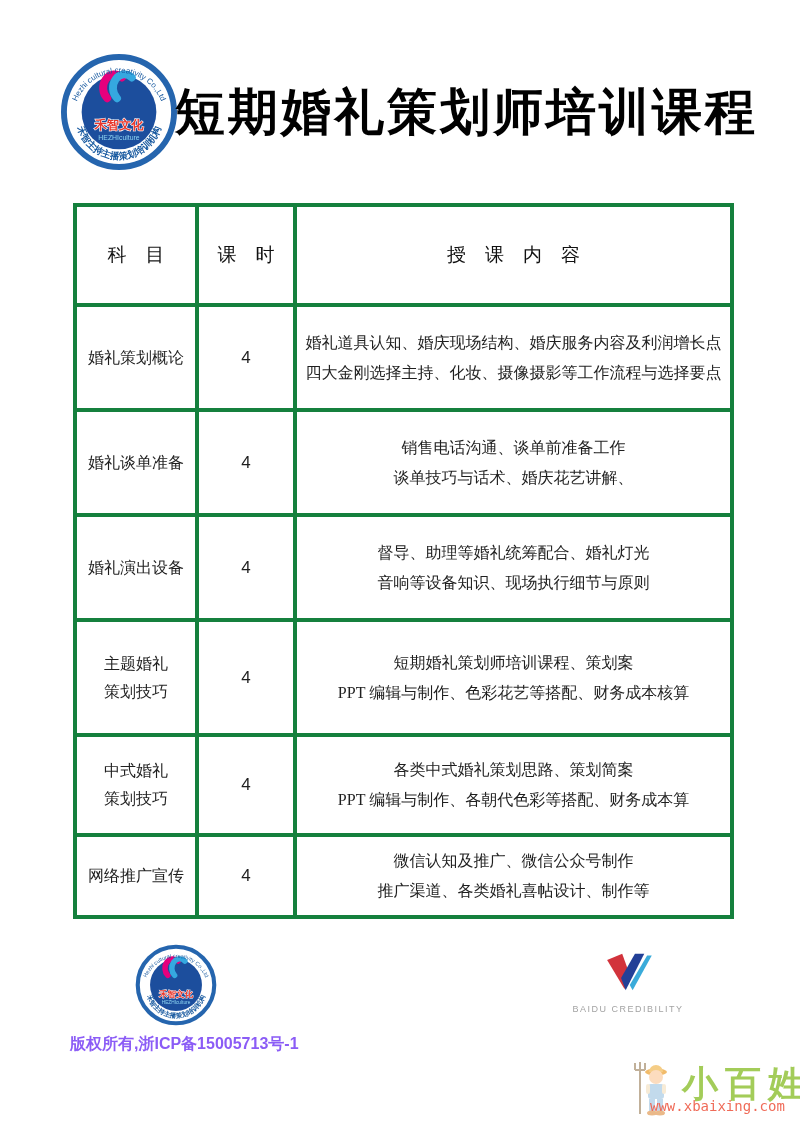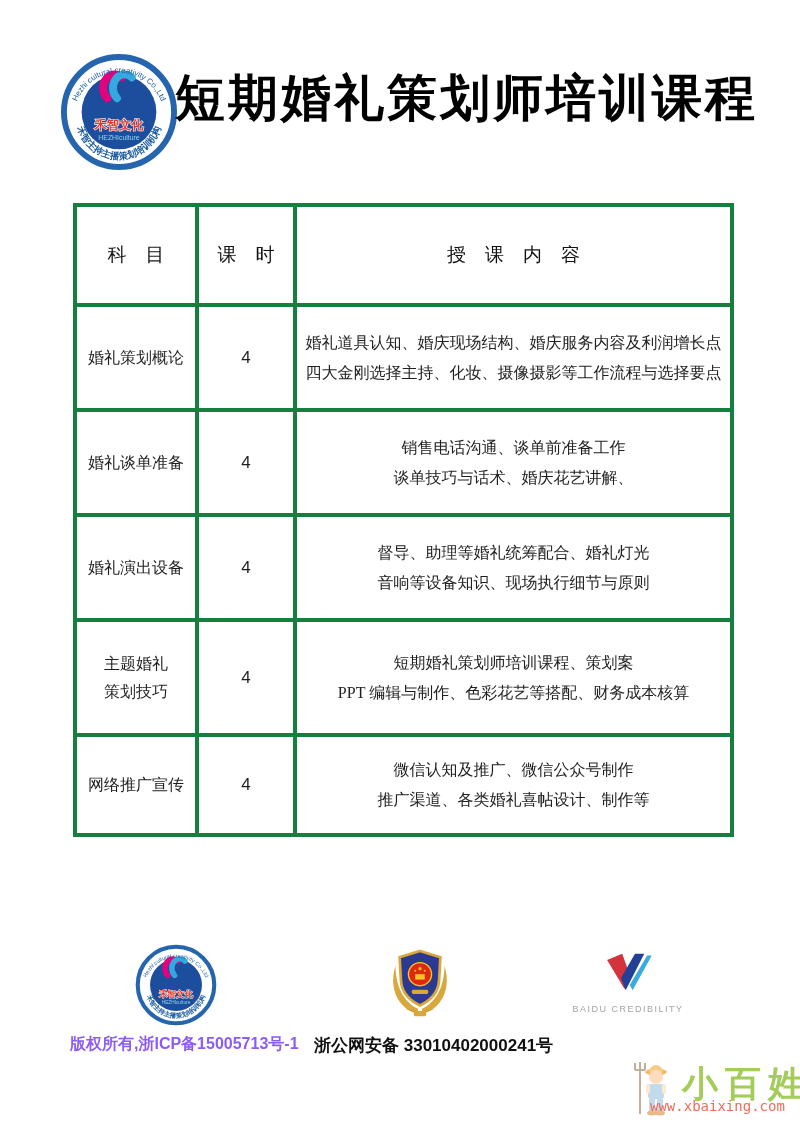--- a/index.html
+++ b/index.html
@@ -7,21 +7,21 @@
   .page {
     position:relative; width:800px; height:1128px; margin:0 auto;
     background:#ffffff; overflow:hidden;
     font-family:"Liberation Serif", serif; color:#1f1f1f;
   }
 
   
   .logo-wrap { position:absolute; }
   .logo-header { left:60px; top:53px; width:118px; height:118px; }
   .page-title {
-    position:absolute; left:175px; top:60px; width:556px; height:76px;
+    position:absolute; left:175px; top:74px; width:556px; height:76px;
     font-size:50px; font-weight:700; letter-spacing:3px;
     text-align:center; line-height:76px; color:#000;
     font-family:"Liberation Serif", serif; white-space:nowrap;
   }
 
   
   .course-table {
     position:absolute; left:73px; top:203px; width:657px;
     border-collapse:collapse; table-layout:fixed;
   }
@@ -163,20 +163,31 @@
         <div>主题婚礼</div>
         <div>策划技巧</div>
       </td>
       <td class="hours-cell">4</td>
       <td class="content-cell">
         <div>短期婚礼策划师培训课程、策划案</div>
         <div>PPT 编辑与制作、色彩花艺等搭配、财务成本核算</div>
       </td>
     </tr>
 
+    <tr>
+      <td class="subject-cell">
+        <div>中式婚礼</div>
+        <div>策划技巧</div>
+      </td>
+      <td class="hours-cell">4</td>
+      <td class="content-cell">
+        <div>各类中式婚礼策划思路、策划简案</div>
+        <div>PPT 编辑与制作、各朝代色彩等搭配、财务成本算</div>
+      </td>
+    </tr>
 
     <tr>
       <td class="subject-cell">
         <div>网络推广宣传</div>
         <div></div>
       </td>
       <td class="hours-cell">4</td>
       <td class="content-cell">
         <div>微信认知及推广、微信公众号制作</div>
         <div>推广渠道、各类婚礼喜帖设计、制作等</div>
@@ -202,36 +213,20 @@
           <textPath href="#f-arc-top" startOffset="50%" text-anchor="middle">Hezhi cultural creativity Co.,Ltd</textPath>
         </text>
         <text font-size="9.5" font-weight="bold" fill="#16589f" font-family="Liberation Sans, sans-serif">
           <textPath href="#f-arc-bottom" startOffset="50%" text-anchor="middle">禾智主持主播策划培训机构</textPath>
         </text>
       </svg>
     </span>
     <div class="icp-text">版权所有,浙ICP备15005713号-1</div>
   </div>
 
-  <div class="footer-middle">
-    <svg width="68" height="78" viewBox="0 0 100 110">
-      <path d="M47,100 C16,93 4,60 14,30 C14,62 28,84 47,93 Z" fill="#d9a83c"></path>
-      <path d="M53,100 C84,93 96,60 86,30 C86,62 72,84 53,93 Z" fill="#d9a83c"></path>
-      <path d="M28,92 Q50,106 72,92 Q50,101 28,92 Z" fill="#c79a2e"></path>
-      <rect x="41" y="96" width="18" height="8" rx="2" fill="#d9a83c"></rect>
-      <path d="M50,8 L80,17 L78,52 Q76,76 50,88 Q24,76 22,52 L20,17 Z" fill="#2b3990" stroke="#d9a83c" stroke-width="4"></path>
-      <circle cx="50" cy="42" r="17" fill="#de2910" stroke="#f3c622" stroke-width="2"></circle>
-      <circle cx="50" cy="34" r="2.4" fill="#f3c622"></circle>
-      <circle cx="43" cy="37" r="1.5" fill="#f3c622"></circle>
-      <circle cx="57" cy="37" r="1.5" fill="#f3c622"></circle>
-      <rect x="43" y="42" width="14" height="8" fill="#f3c622"></rect>
-      <rect x="38" y="65" width="24" height="6" rx="2" fill="#d9a83c"></rect>
-    </svg>
-    <div class="police-text">浙公网安备 33010402000241号</div>
-  </div>
 
   <div class="footer-right">
     <svg width="58" height="52" viewBox="0 0 100 84">
       <path d="M14,18 L40,7 L54,46 L44,68 Z" fill="#d2333c"></path>
       <path d="M62,7 L78,7 L46,70 L38,49 Z" fill="#234097"></path>
       <path d="M83,10 L91,10 L58,70 L53,61 Z" fill="#3aabda"></path>
     </svg>
     <div class="baidu-en">BAIDU CREDIBILITY</div>
   </div>
 

